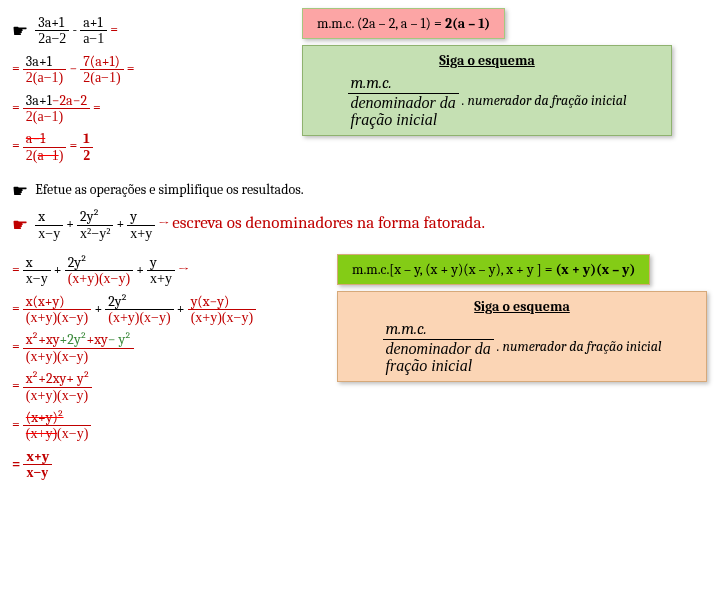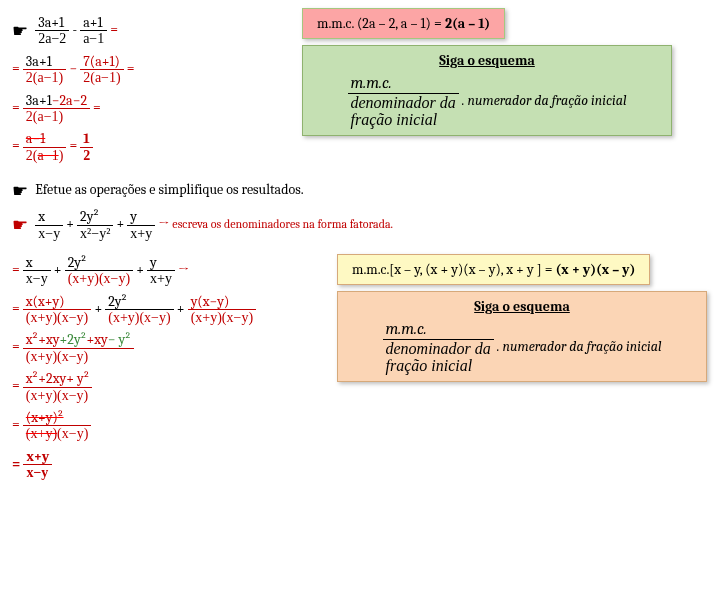--- a/index.html
+++ b/index.html
@@ -29,21 +29,21 @@
   .eq-line { margin: 7px 0; }
   .box {
     padding: 6px 14px;
     border: 1px solid #888;
     box-shadow: 2px 2px 4px rgba(0,0,0,0.25);
     text-align: center;
     display: inline-block;
   }
   .box-green-lite { background: #fca5a5; border-color: #a5c77f; }
   .box-green { background: #c5e0b3; border-color: #8fb26f; }
-  .box-orange-lite { background: #fef9c3; border-color: #d6a97a; }
+  .box-orange-lite { background: #84cc16; border-color: #d6a97a; }
   .box-orange { background: #fbd5b5; border-color: #d6a97a; }
   .scheme-title { text-decoration: underline; font-weight: bold; margin-bottom: 6px; }
   .italic { font-style: italic; }
   .small { font-size: 16px; }
   .strike { text-decoration: line-through solid red; }
   .mt6 { margin-top: 6px; }
   .bold { font-weight: bold; }
   .final .num, .final .den { border-color: #c00000; }
   .blk .num, .blk .den { border-color: #000; }
 </style>
@@ -104,21 +104,21 @@
 </div>
 
 <div class="eq-line">
   <span class="hand red">☛</span>
   <span class="frac blk"><span class="num">x</span><span class="den">x−y</span></span>
   <span> + </span>
   <span class="frac blk"><span class="num">2y²</span><span class="den">x²−y²</span></span>
   <span> + </span>
   <span class="frac blk"><span class="num">y</span><span class="den">x+y</span></span>
   <span class="red"> → </span>
-  <span class="red" style="font-size:12px;">escreva os denominadores na forma fatorada.</span>
+  <span class="red" style="font-size:17px;">escreva os denominadores na forma fatorada.</span>
 </div>
 
 <div class="row">
   <div class="left-col" style="width:325px;">
 
     <div class="eq-line red">
       <span>= </span>
       <span class="frac"><span class="num dark">x</span><span class="den"><span class="dark">x−y</span></span></span>
       <span class="dark"> + </span>
       <span class="frac"><span class="num dark">2y²</span><span class="den">(x+y)(x−y)</span></span>

